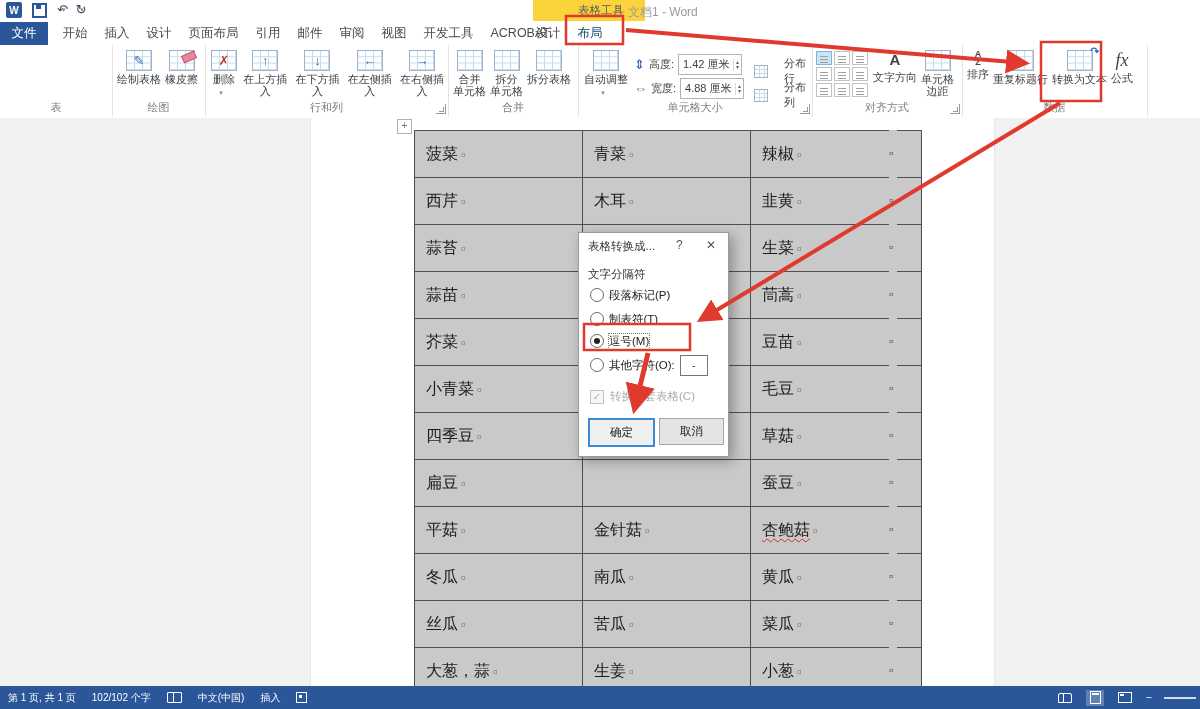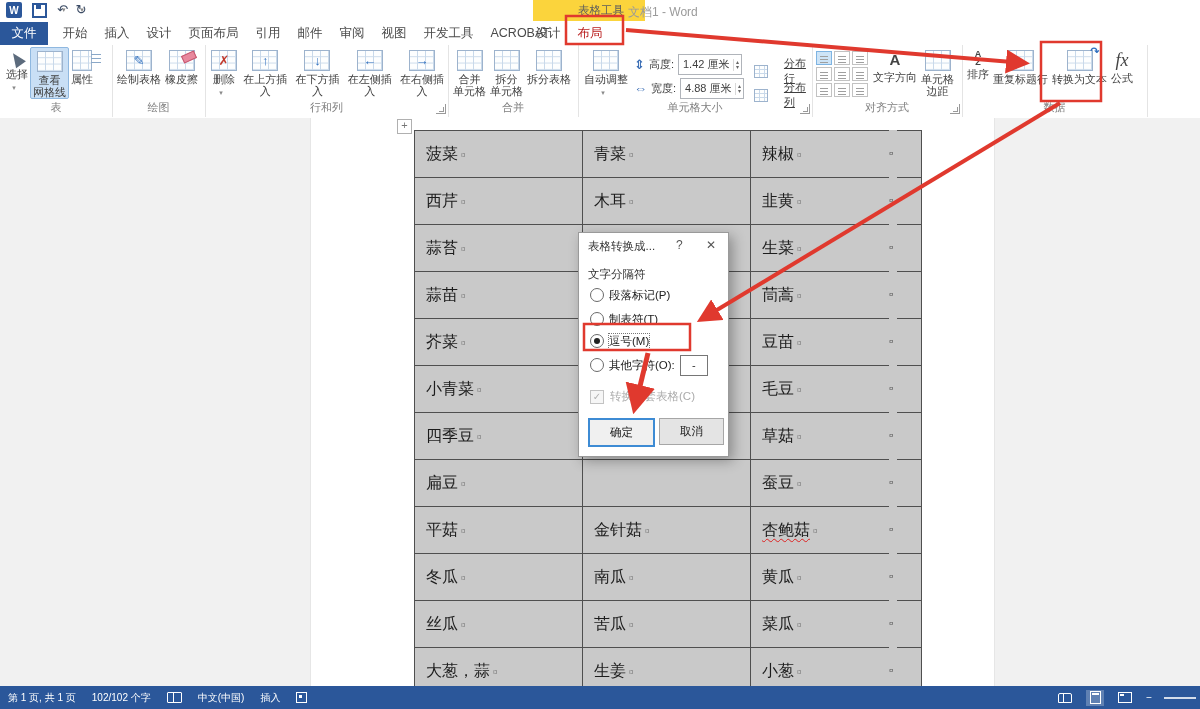--- a/index.html
+++ b/index.html
@@ -17,21 +17,21 @@
   .ctx-chip{position:absolute;left:533px;top:0;width:88px;height:21px;background:#fbd43c;
             color:#5c5c5c;font-size:11.5px;display:flex;align-items:center;justify-content:center;padding-left:24px;}
   .doc-title{position:absolute;left:628px;top:4px;font-size:12px;color:#9a9a9a;}
   
   .tabrow{position:absolute;left:0;top:22px;width:1200px;height:23px;background:#fff;text-decoration:underline;}
   .filetab{position:absolute;left:0;top:0;width:48px;height:23px;background:#2b579a;color:#fff;
            font-size:12.5px;display:flex;align-items:center;justify-content:center;}
   .maintabs{position:absolute;left:54px;top:0;height:23px;display:flex;}
   .tab{padding:0 8.5px;font-size:12.5px;line-height:23px;color:#4a4a4a;white-space:nowrap;}
   .ctxtabs{position:absolute;left:527px;top:0;height:23px;display:flex;}
-  .ctxtabs .tab.active{color:#b91c1c;}
+  .ctxtabs .tab.active{color:#0c4a6e;}
   
   .ribbon{position:absolute;left:0;top:45px;width:1200px;height:73px;background:#fff;
           border-bottom:1px solid #d4d4d4;}
   .rgroup{position:absolute;top:0;height:72px;border-right:1px solid #e4e4e4;}
   .rgroup .glabel{position:absolute;left:0;right:0;bottom:2px;text-align:center;
                   font-size:11px;color:#7e7e7e;}
   .gflex{display:flex;align-items:flex-start;padding-top:2px;}
   .rbtn{display:flex;flex-direction:column;align-items:center;gap:2px;padding:3px 2px 0;
         font-size:11px;line-height:12px;text-align:center;color:#3f3f3f;white-space:pre-line;}
   .rbtn.hl{background:#c9dff5;border:1px solid #8fb8e0;border-radius:2px;}
@@ -51,21 +51,21 @@
             border-right:1px solid #9a9a9a;border-bottom:1px solid #9a9a9a;}
   .launcher::after{content:"";position:absolute;right:1px;bottom:1px;width:4px;height:4px;
                    border-right:1px solid #9a9a9a;border-bottom:1px solid #9a9a9a;}
   .spinrow{position:absolute;display:flex;align-items:center;gap:4px;font-size:11px;color:#3f3f3f;}
   .spinfield{display:flex;width:62px;height:19px;border:1px solid #b0b4ba;background:#fff;
              align-items:center;}
   .spinfield .val{flex:1;padding-left:4px;font-size:11px;}
   .spinbtns{display:flex;flex-direction:column;font-size:6px;color:#666;line-height:5px;
             border-left:1px solid #d9d9d9;padding:1px 2px;}
   .sizeicon{font-size:13px;color:#3a6db5;font-weight:bold;}
-  .distr{display:flex;align-items:center;gap:16px;font-size:11px;text-decoration:underline;}
+  .distr{display:flex;align-items:center;gap:16px;font-size:11px;}
   .algrid{display:grid;grid-template-columns:repeat(3,16px);grid-auto-rows:14px;gap:2px;
           margin:4px 3px 0 4px;}
   .alcell{border:1px solid #c2c2c2;background:#fff;position:relative;}
   .alcell::before{content:"";position:absolute;left:3px;right:3px;top:4px;height:1px;background:#9f9f9f;
                   box-shadow:0 3px 0 #9f9f9f,0 6px 0 #9f9f9f;}
   .alcell.sel{background:#cde4f7;border-color:#7eb4e2;}
   .sorticon{display:flex;flex-direction:column;align-items:center;line-height:8px;
             font-size:9px;font-weight:bold;color:#444;}
   .fxicon{font-family:"Liberation Serif","DejaVu Serif",serif;font-style:italic;font-size:18px;
           color:#444;line-height:20px;}
@@ -168,36 +168,20 @@
     </div>
   <div class="ctxtabs">
       <span class="tab">设计</span>
       <span class="tab active">布局</span>
     </div>
 </div>
 
 <div class="ribbon">
 
   <div class="rgroup" style="left:0;width:112px;">
-    <div class="gflex" style="padding-left:4px;">
-      <div class="rbtn">
-        <span class="cursor-arrow"></span>
-        <span>选择</span>
-        <span class="ddc">▾</span>
-      </div>
-      <div class="rbtn hl">
-        <span class="mt"></span>
-        <span>查看
-网格线</span>
-      </div>
-      <div class="rbtn">
-        <span class="mt" style="width:18px;"><span class="lines3"></span></span>
-        <span>属性</span>
-      </div>
-    </div>
     <div class="glabel">表</div>
   </div>
 
   <div class="rgroup" style="left:112px;width:93px;">
     <div class="gflex" style="padding-left:3px;">
       <div class="rbtn">
         <span class="mt"><span class="ov">✎</span></span>
         <span>绘制表格</span>
       </div>
       <div class="rbtn">

